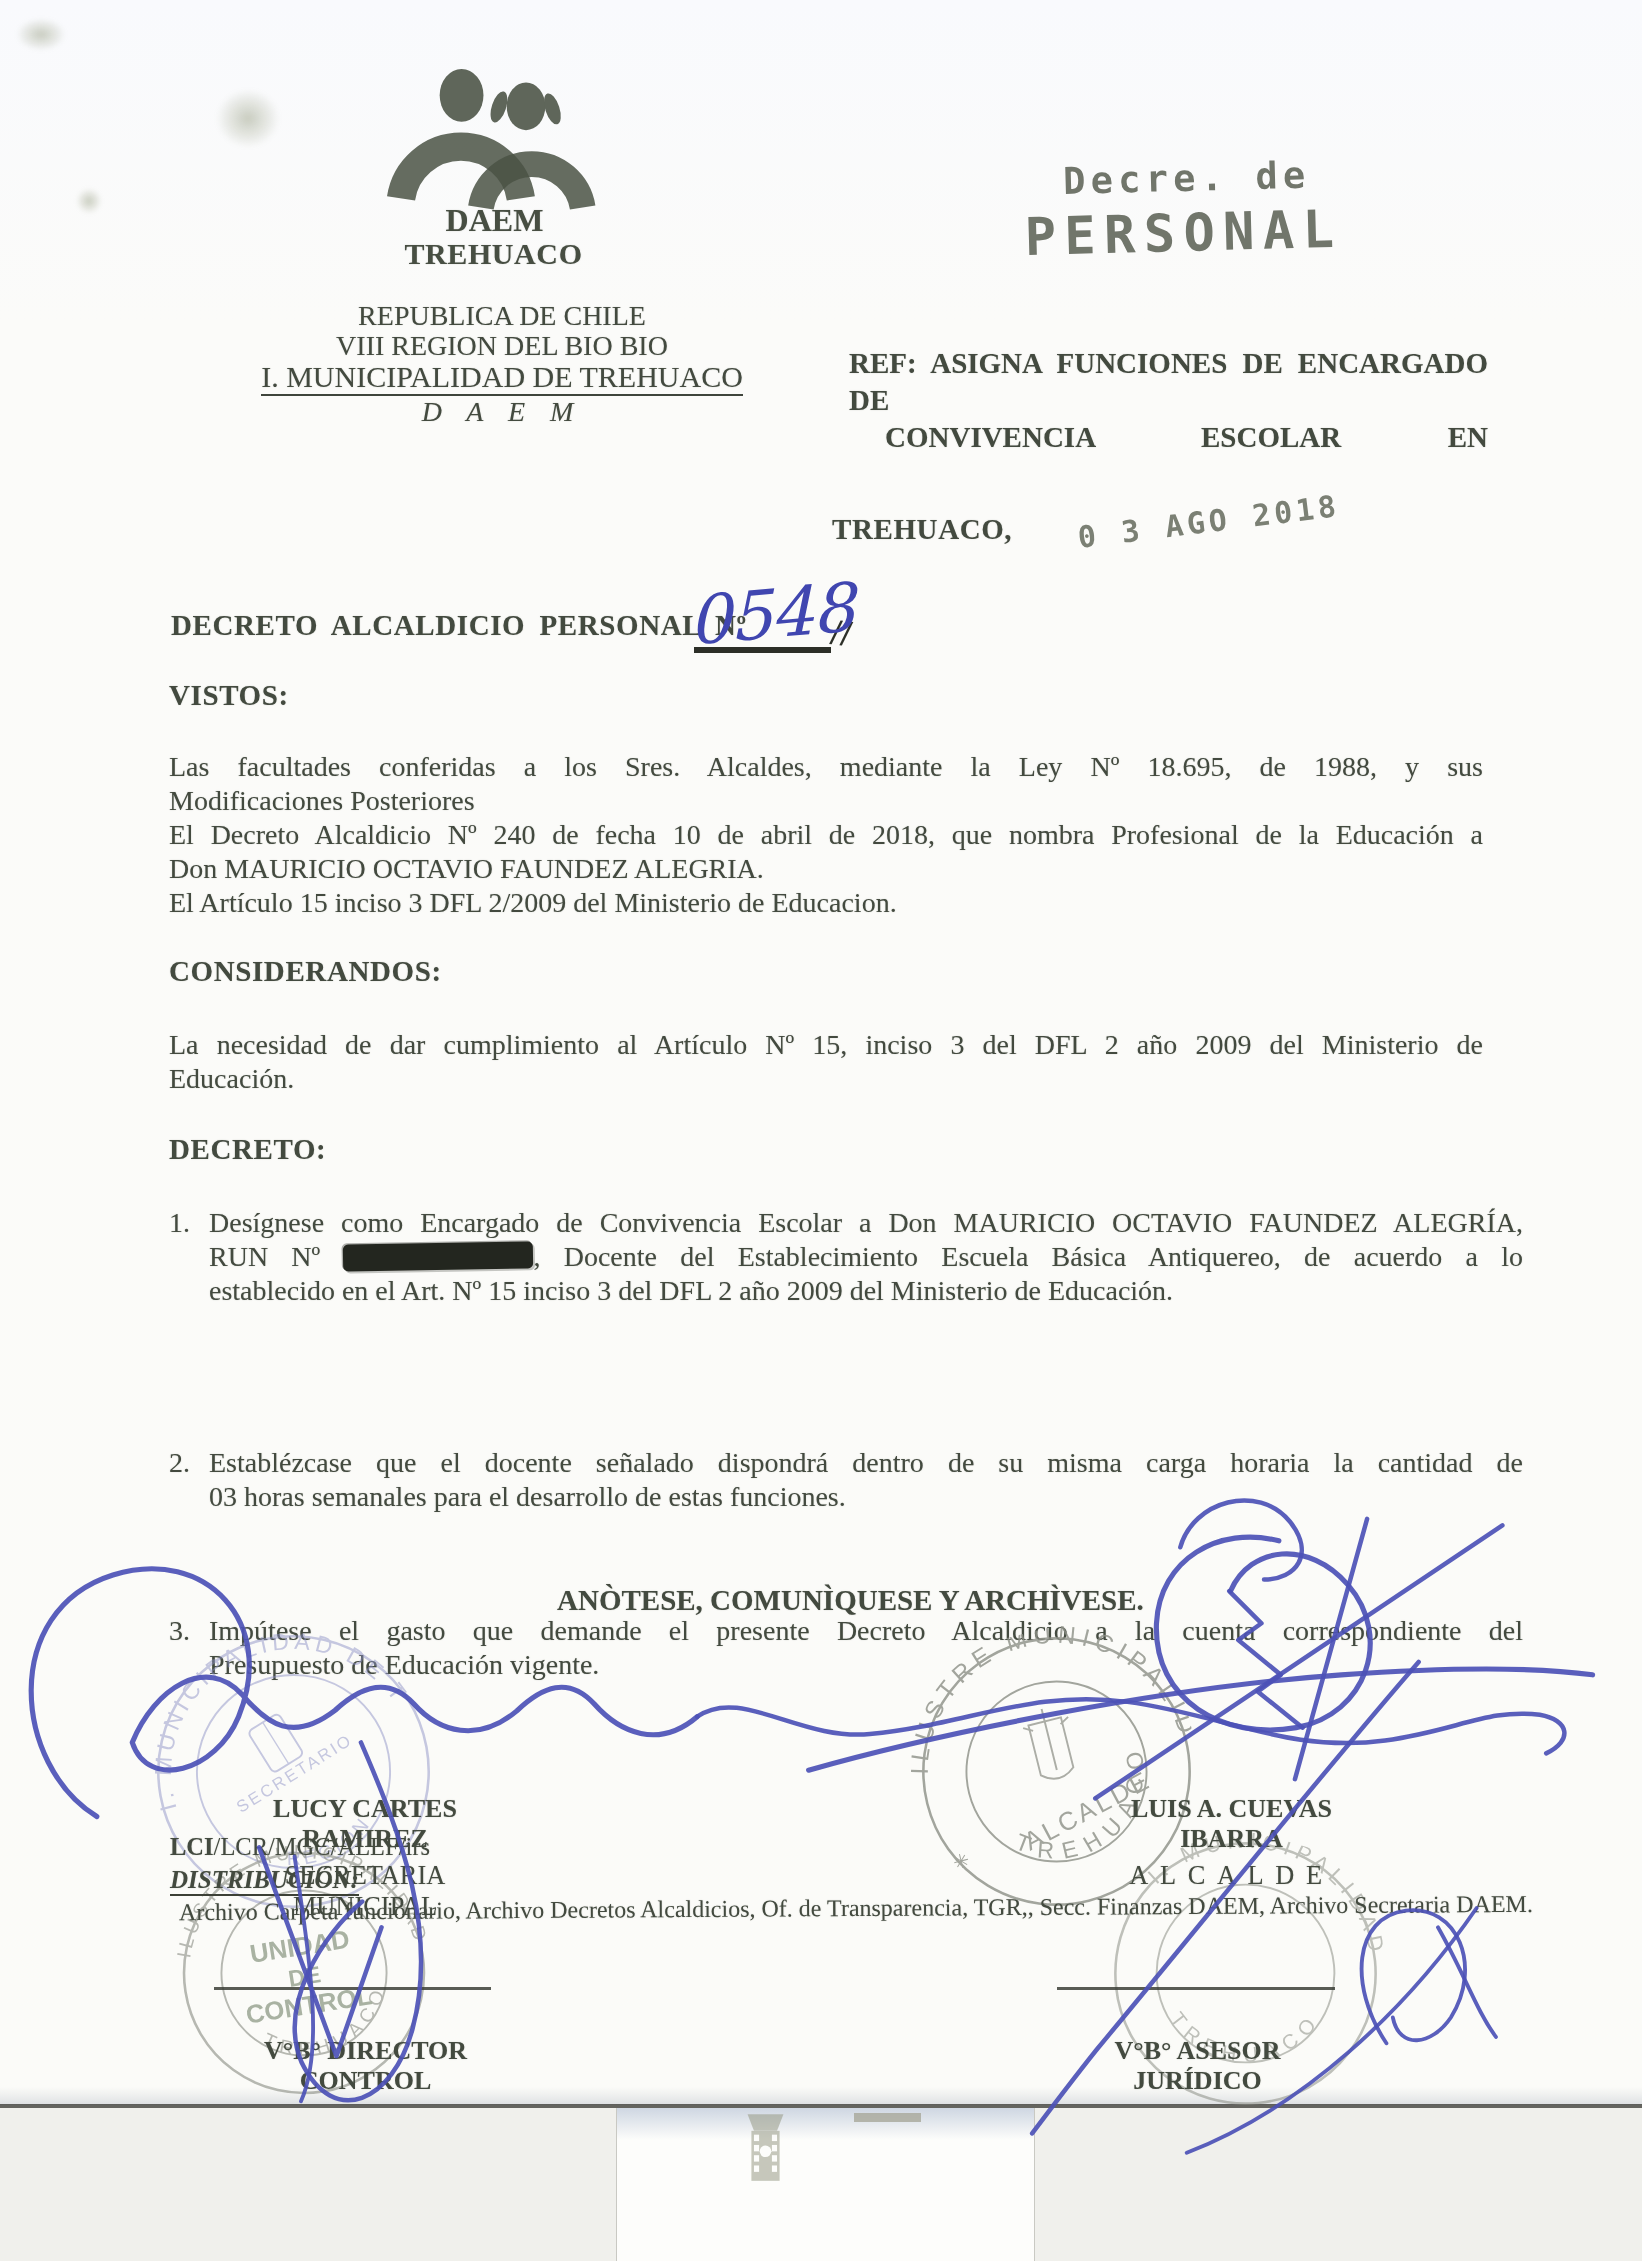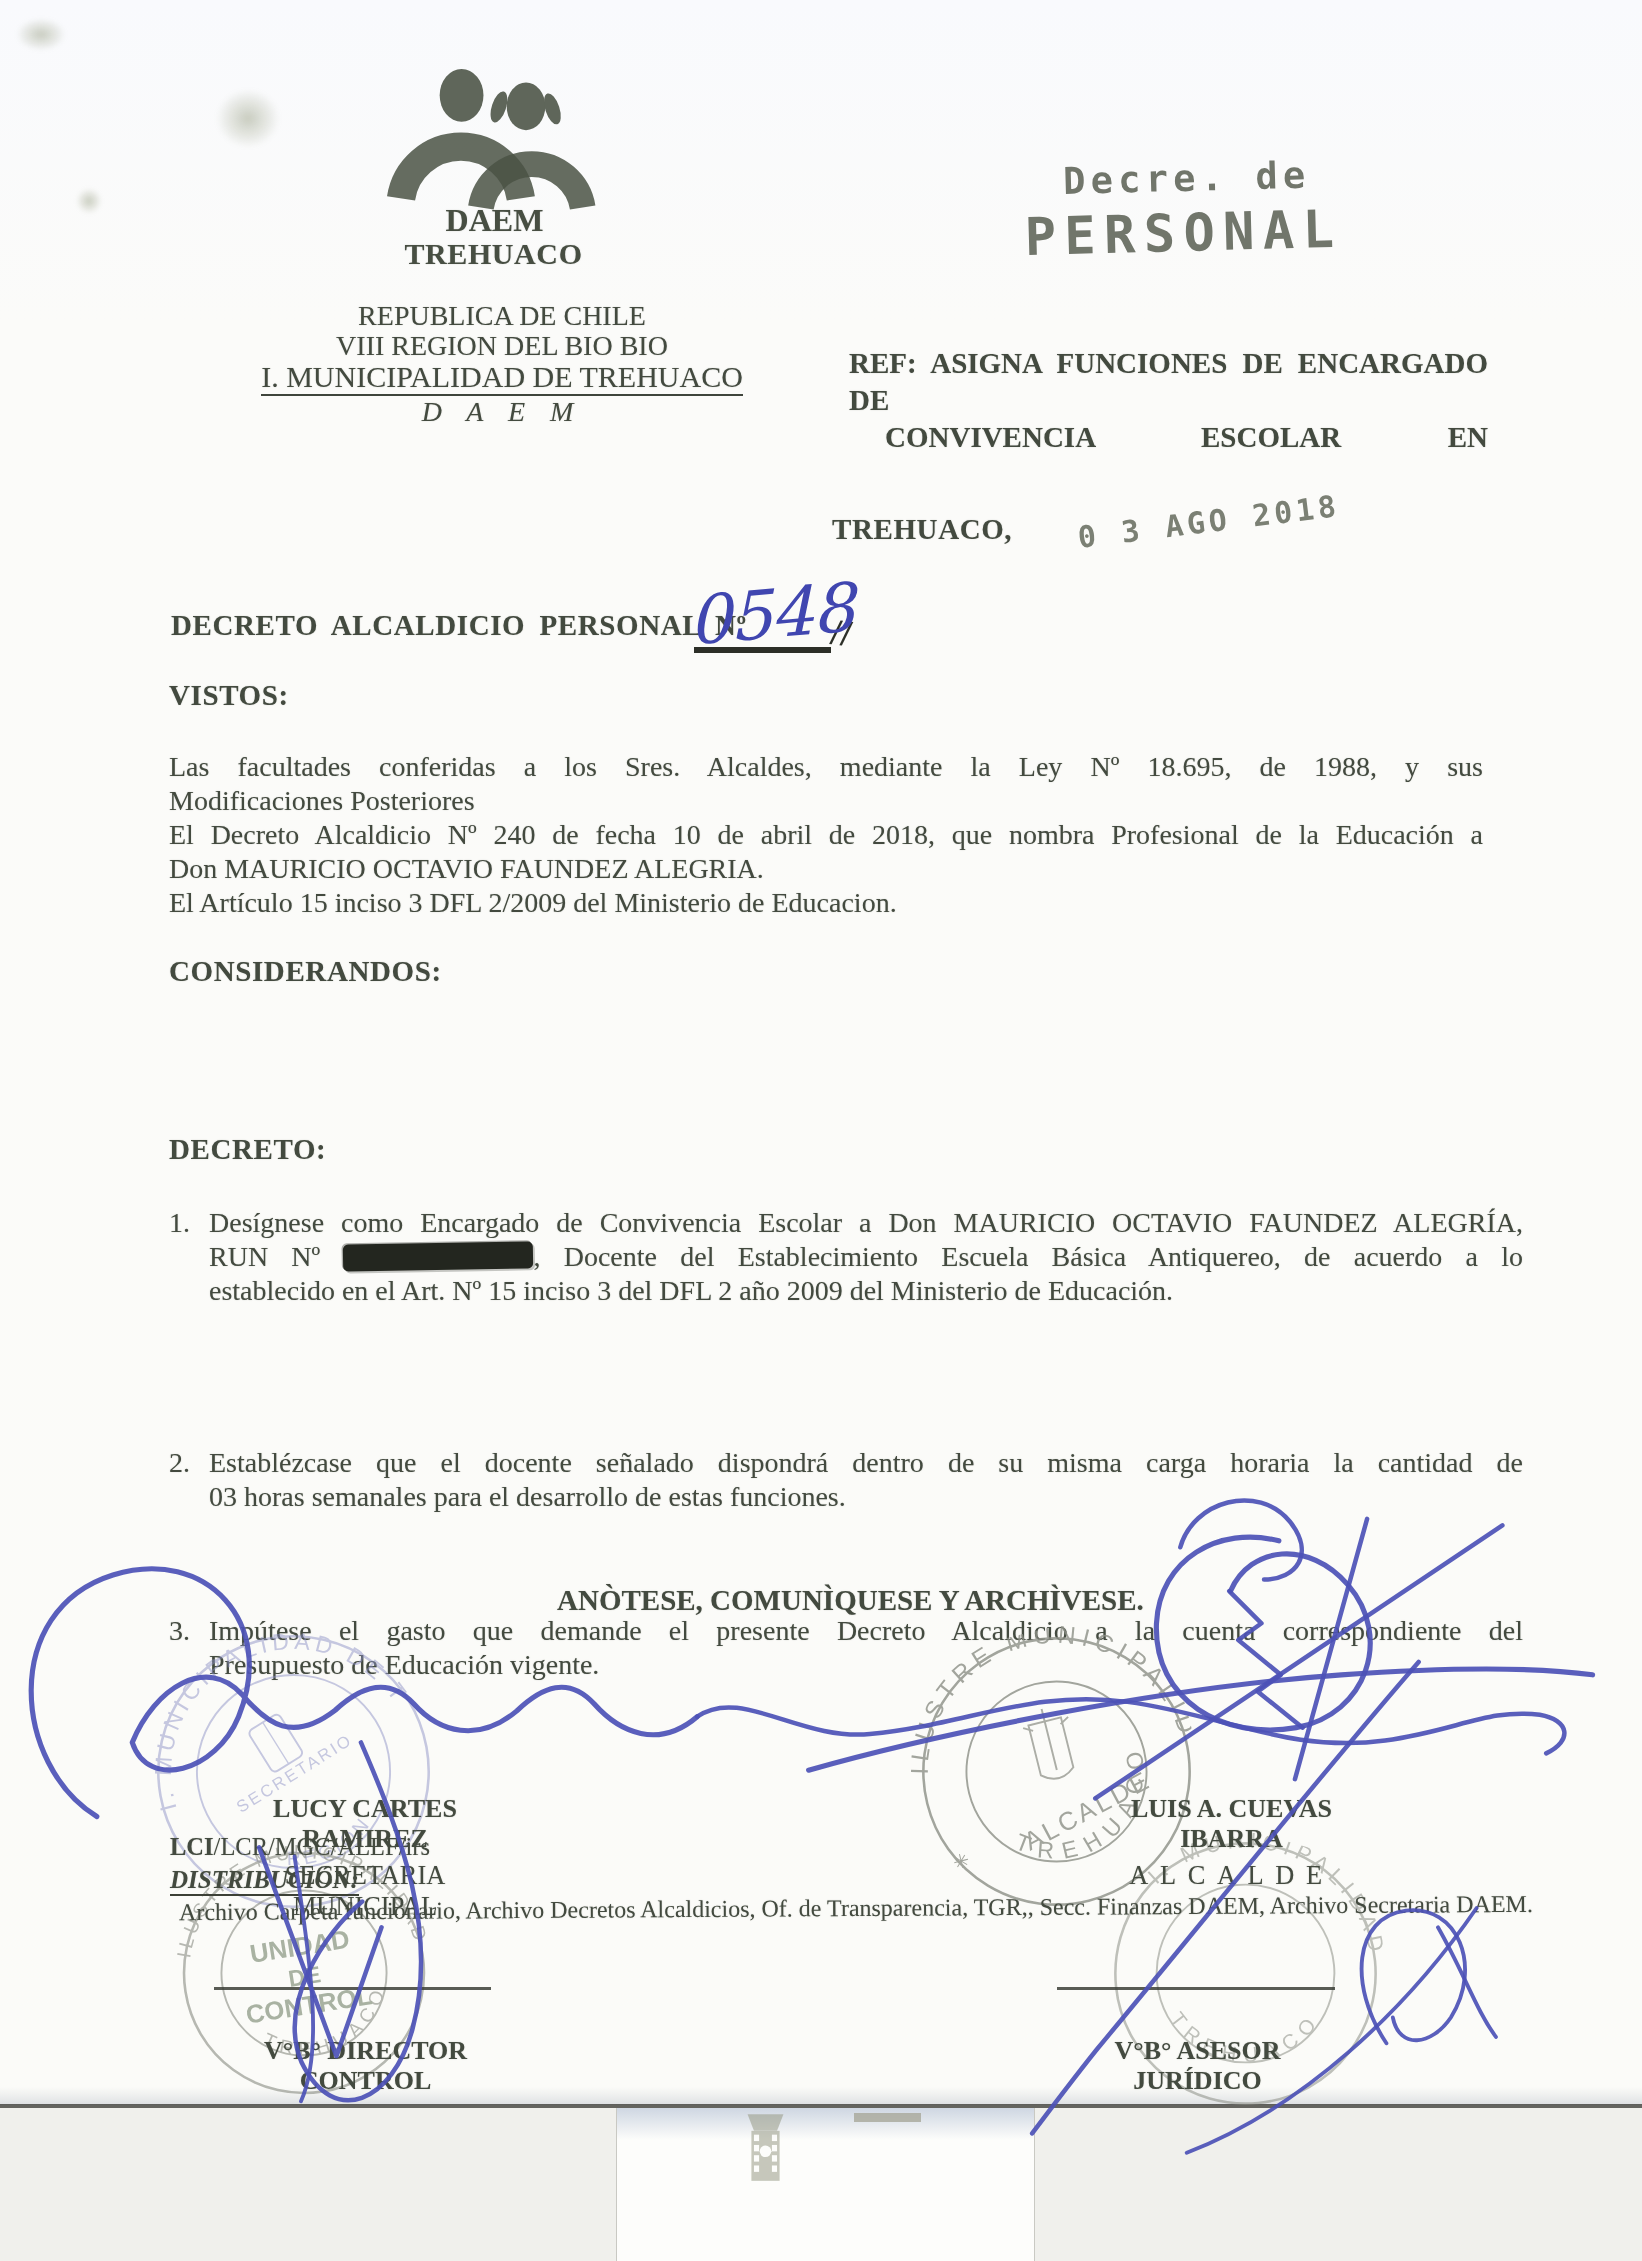--- a/index.html
+++ b/index.html
@@ -80,20 +80,24 @@
   <div class="abs heading soft" style="left:169px;top:679px;">VISTOS:</div>
   <div class="abs bodyblock soft" style="left:169px;top:750px;">
     <div class="jl">Las facultades conferidas a los Sres. Alcaldes, mediante la Ley Nº 18.695, de 1988, y sus</div>
     <div class="ll">Modificaciones Posteriores</div>
     <div class="jl">El Decreto Alcaldicio Nº 240 de fecha 10 de abril de 2018, que nombra Profesional de la Educación a</div>
     <div class="ll">Don MAURICIO OCTAVIO FAUNDEZ ALEGRIA.</div>
     <div class="ll">El Artículo 15 inciso 3 DFL 2/2009 del Ministerio de Educacion.</div>
   </div>
 
   <div class="abs heading soft" style="left:169px;top:955px;">CONSIDERANDOS:</div>
+  <div class="abs bodyblock soft" style="left:169px;top:1028px;">
+    <div class="jl">La necesidad de dar cumplimiento al Artículo Nº 15, inciso 3 del DFL 2 año 2009 del Ministerio de</div>
+    <div class="ll">Educación.</div>
+  </div>
 
   <div class="abs heading soft" style="left:169px;top:1133px;">DECRETO:</div>
 
   <div class="abs bodyblock itemblock soft" style="left:169px;top:1206px;">
     <span class="itemnum">1.</span>
     <div class="jl">Desígnese como Encargado de Convivencia Escolar a Don MAURICIO OCTAVIO FAUNDEZ ALEGRÍA,</div>
     <div class="jl">
       <span>RUN Nº</span>
       <span class="redact"></span><span>, Docente del Establecimiento Escuela Básica Antiquereo, de acuerdo a lo</span>
     </div>

